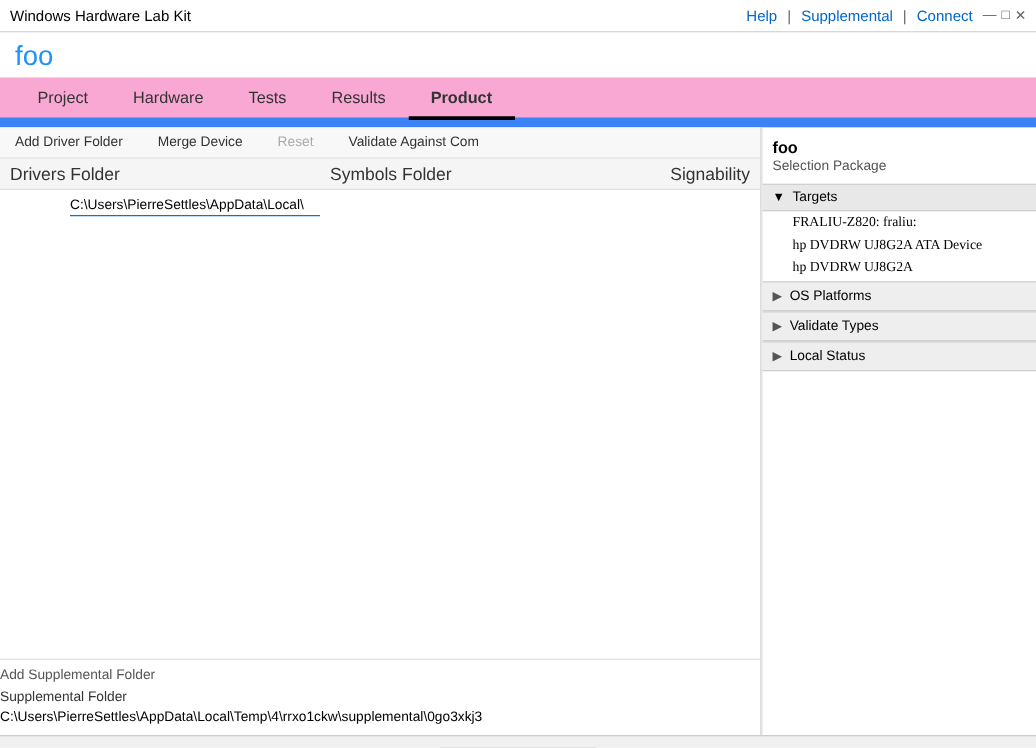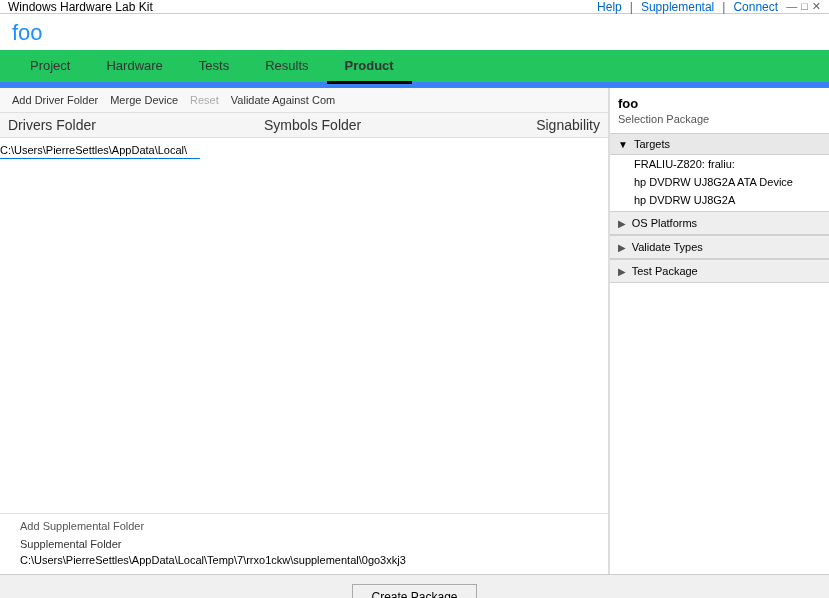--- a/index.html
+++ b/index.html
@@ -12,21 +12,21 @@
       overflow: hidden;
       color: #000;
     }
     .title-bar {
       background: #fff;
       border-bottom: 1px solid #ccc;
       display: flex;
       align-items: center;
       justify-content: space-between;
       padding: 4px 8px;
-      height: 14px;
+      height: 26px;
     }
     .title-bar-left {
       font-size: 12px;
       color: #000;
     }
     .title-bar-right {
       display: flex;
       align-items: center;
       gap: 8px;
       font-size: 12px;
@@ -46,22 +46,22 @@
     .window-controls span { cursor: pointer; }
     .app-title {
       color: #1e90ff;
       font-size: 22px;
       font-weight: 300;
       padding: 6px 12px 4px;
       background: #fff;
     }
     .nav-tabs {
       display: flex;
-      background: #22c55e;
-      border-bottom: 6px solid #3b82f6;
+      background: #f9a8d4;
+      border-bottom: 8px solid #3b82f6;
       padding: 0 12px;
     }
     .nav-tab {
       padding: 8px 18px;
       cursor: pointer;
       font-size: 13px;
       color: #333;
       border-bottom: 3px solid transparent;
       margin-bottom: -2px;
     }
@@ -80,21 +80,21 @@
       display: flex;
       flex-direction: column;
       padding: 0;
     }
     .toolbar {
       display: flex;
       align-items: center;
       border-bottom: 1px solid #e0e0e0;
       background: #f8f8f8;
       padding: 4px 8px;
-      gap: 4px;
+      gap: 20px;
     }
     .toolbar-btn {
       font-size: 11px;
       color: #333;
       cursor: pointer;
       padding: 2px 4px;
       background: none;
       border: none;
     }
     .toolbar-btn.disabled {
@@ -110,34 +110,35 @@
     .folder-header {
       font-size: 14px;
       color: #333;
       flex: 1;
     }
     .folder-header.signability {
       flex: 0 0 80px;
       text-align: right;
     }
     .folder-content {
-      padding: 4px 0;
+      padding: 4px 16px;
       flex: 1;
+      margin-left: 40px;
     }
     .folder-path {
       font-size: 11px;
       color: #000;
       padding: 2px 0;
       border-bottom: 1px solid #0078d7;
       display: inline-block;
       min-width: 200px;
     }
     .supplemental-section {
       border-top: 1px solid #e0e0e0;
-      padding: 6px 20px;
+      padding: 6px 0;
     }
     .supplemental-btn {
       font-size: 11px;
       color: #555;
       cursor: pointer;
       margin-bottom: 4px;
     }
     .supplemental-folder-label {
       font-size: 11px;
       color: #333;
@@ -178,20 +179,21 @@
       font-size: 11px;
     }
     .tree-header .arrow {
       margin-right: 6px;
       font-size: 10px;
     }
     .tree-item {
       padding: 3px 8px 3px 24px;
       font-size: 11px;
       color: #000;
+      font-family: Liberation Serif, serif;
     }
     .collapsible-header {
       display: flex;
       align-items: center;
       padding: 5px 8px;
       background: #eeeeee;
       border-top: 1px solid #d0d0d0;
       border-bottom: 1px solid #d0d0d0;
       cursor: pointer;
       font-size: 11px;
@@ -264,21 +266,21 @@
       <span class="folder-header signability">Signability</span>
     </div>
 
     <div class="folder-content">
       <div class="folder-path">C:\Users\PierreSettles\AppData\Local\</div>
     </div>
 
     <div class="supplemental-section">
       <div class="supplemental-btn">Add Supplemental Folder</div>
       <div class="supplemental-folder-label">Supplemental Folder</div>
-      <div class="supplemental-path">C:\Users\PierreSettles\AppData\Local\Temp\7\rrxo1ckw\supplemental\0go3xkj3</div>
+      <div class="supplemental-path">C:\Users\PierreSettles\AppData\Local\Temp\4\rrxo1ckw\supplemental\0go3xkj3</div>
     </div>
   </div>
 
   <div class="right-panel">
     <div class="right-panel-title">foo</div>
     <div class="right-panel-subtitle">Selection Package</div>
 
     <div class="tree-section">
       <div class="tree-header">
         <span class="arrow">▼</span>
@@ -294,21 +296,21 @@
       <span>OS Platforms</span>
     </div>
 
     <div class="collapsible-header">
       <span class="arrow">▶</span>
       <span>Validate Types</span>
     </div>
 
     <div class="collapsible-header">
       <span class="arrow">▶</span>
-      <span>Test Package</span>
+      <span>Local Status</span>
     </div>
 
   </div>
 
 </div>
 
 <div class="bottom-bar">
   <button class="create-pkg-btn">Create Package</button>
 </div>
 

